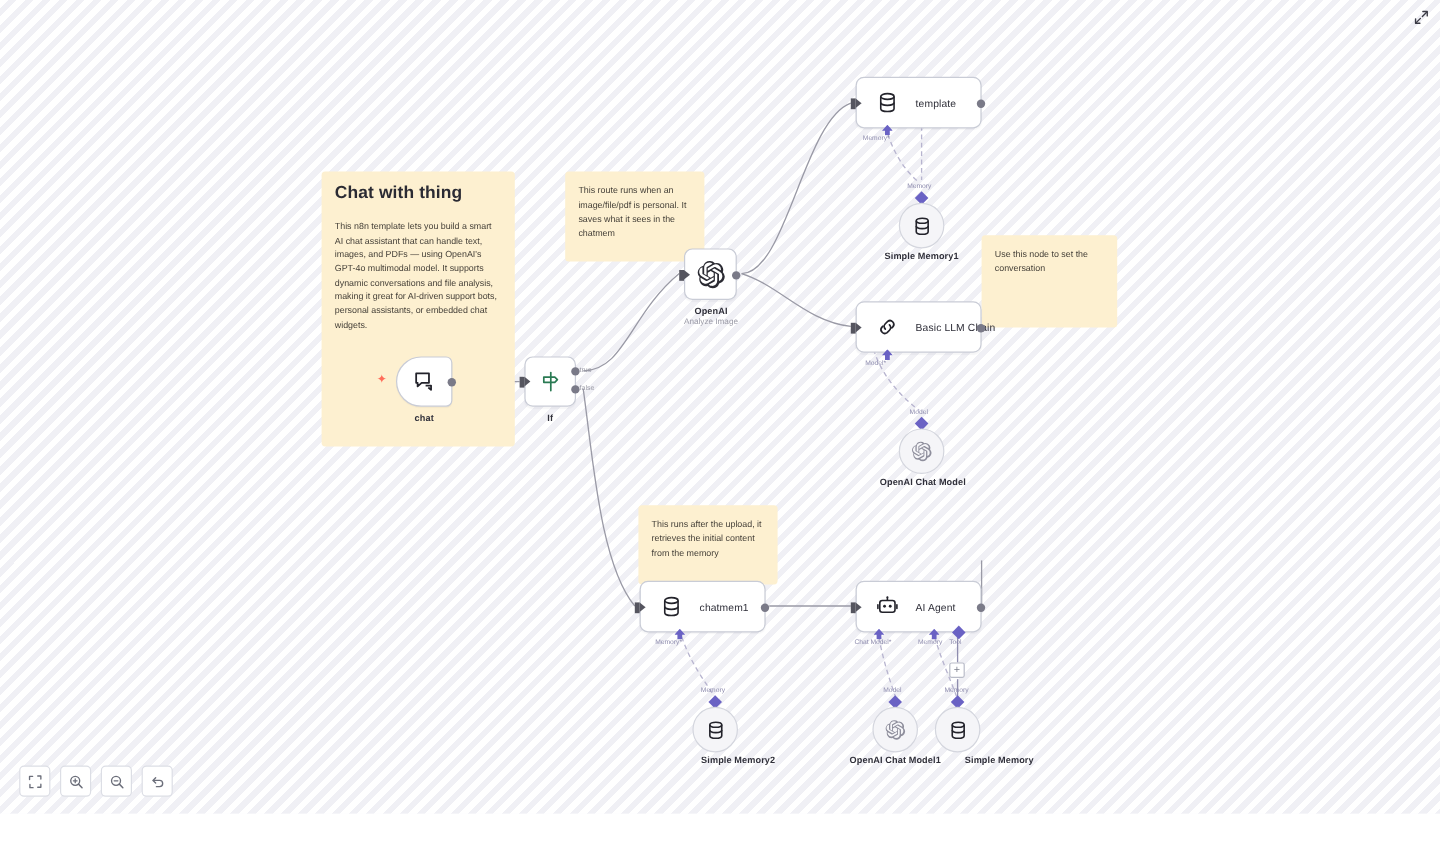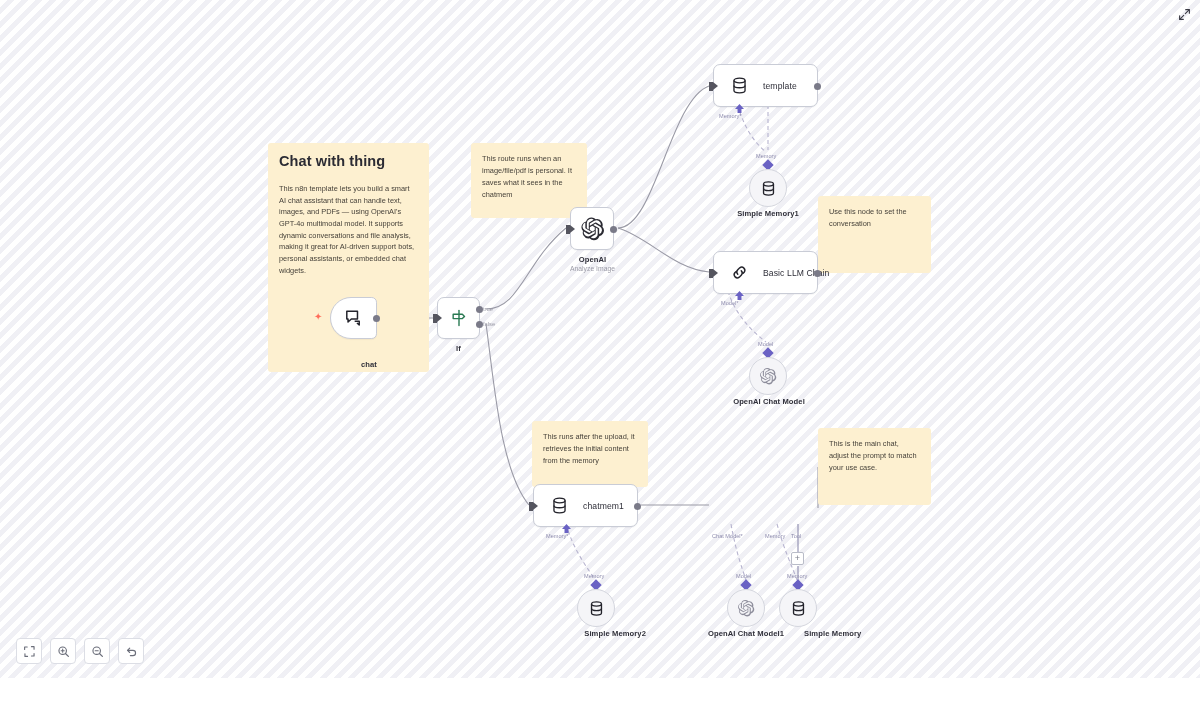--- a/index.html
+++ b/index.html
@@ -180,35 +180,32 @@
     </div>
 
     <div class="sticky plain" style="left:818px; top:196px; width:113px; height:77px;">
       <div class="s-body">Use this node to set the conversation</div>
     </div>
 
     <div class="sticky plain" style="left:532px; top:421px; width:116px; height:66px;">
       <div class="s-body">This runs after the upload, it retrieves the initial content from the memory</div>
     </div>
 
-    <div class="sticky plain" style="left:818px; top:428px; width:113px; height:77px;">
-      <div class="s-body">This is the main chat, adjust the prompt to match your use case.</div>
-    </div>
 
     <div class="bolt" style="left:314px; top:312px;">✦</div>
     <div class="node trigger" style="left:330px; top:297px; width:47px; height:42px;">
       <div class="n-icon" style="margin-left:8px;">
         <svg width="21" height="21" viewBox="0 0 24 24">
           <path d="M3.2 3.6h12.2v9H8.4L4.6 16V12.6H3.2z" fill="none" stroke="#23232b" stroke-width="1.7" stroke-linejoin="round"></path>
           <path d="M12.2 15.2h5.2v4.1l-2.6-2.2" fill="none" stroke="#23232b" stroke-width="1.7" stroke-linejoin="round"></path>
         </svg>
       </div>
       <div class="port-out" style="right:-4px; top:17px;"></div>
     </div>
-    <div class="node-label" style="left:330px; top:360px; width:47px;text-align:right;">chat</div>
+    <div class="node-label" style="left:330px; top:344px; width:47px;">chat</div>
 
     <div class="node" style="left:437px; top:297px; width:43px; height:42px;">
       <div class="port-in" style="left:-5px; top:16px;"></div>
       <div class="n-icon" style="margin-left:6px;">
         <svg width="20" height="20" viewBox="0 0 24 24">
           <path d="M12 3v18" stroke="#2a7a53" stroke-width="1.7" stroke-linecap="round"></path>
           <path d="M5 7.5h11l2.6 2.6L16 12.7H5z" fill="none" stroke="#2a7a53" stroke-width="1.7" stroke-linejoin="round"></path>
         </svg>
       </div>
       <div class="port-out" style="right:-4px; top:8px;"></div>
@@ -298,20 +295,38 @@
     <div class="port-diamond" style="left:592px; top:581px;"></div>
     <div class="subnode" style="left:577px; top:589px;">
       <svg width="17" height="17" viewBox="0 0 24 24">
         <ellipse cx="12" cy="5.6" rx="7" ry="3" fill="none" stroke="#23232b" stroke-width="1.9"></ellipse>
         <path d="M5 5.6v12.8c0 1.66 3.13 3 7 3s7-1.34 7-3V5.6" fill="none" stroke="#23232b" stroke-width="1.9"></path>
         <path d="M5 11.9c0 1.66 3.13 3 7 3s7-1.34 7-3" fill="none" stroke="#23232b" stroke-width="1.9"></path>
       </svg>
     </div>
     <div class="node-label" style="left:546px; top:629px; width:100px;text-align:right;">Simple Memory2</div>
 
+    <div class="node" style="left:713px; top:484px; width:105px; height:43px;">
+      <div class="port-in" style="left:-5px; top:17px;"></div>
+      <div class="n-icon">
+        <svg width="19" height="19" viewBox="0 0 24 24">
+          <path d="M12 2.6v2.6" stroke="#23232b" stroke-width="1.7" stroke-linecap="round"></path>
+          <circle cx="12" cy="2.2" r="1.1" fill="#23232b"></circle>
+          <rect x="4" y="5.6" width="16" height="12.4" rx="2.6" fill="none" stroke="#23232b" stroke-width="1.7"></rect>
+          <circle cx="9" cy="11.6" r="1.5" fill="#23232b"></circle>
+          <circle cx="15" cy="11.6" r="1.5" fill="#23232b"></circle>
+          <path d="M2 10v4M22 10v4" stroke="#23232b" stroke-width="1.7" stroke-linecap="round"></path>
+        </svg>
+      </div>
+      <div class="n-name">AI Agent</div>
+      <div class="port-out" style="right:-4px; top:18px;"></div>
+      <div class="port-up" style="left:14px; bottom:-7px;"></div>
+      <div class="port-up" style="left:60px; bottom:-7px;"></div>
+      <div class="port-diamond" style="left:81px; bottom:-5px;"></div>
+    </div>
     <div class="port-text" style="left:712px; top:533px;">Chat Model*</div>
     <div class="port-text" style="left:765px; top:533px;">Memory</div>
     <div class="port-text" style="left:791px; top:533px;">Tool</div>
     <div class="plus-box" style="left:791px; top:552px;">+</div>
 
     <div class="port-text" style="left:736px; top:573px;">Model</div>
     <div class="port-diamond" style="left:742px; top:581px;"></div>
     <div class="subnode" style="left:727px; top:589px;">
       <svg width="18" height="18" viewBox="0 0 24 24">
         <path d="M21.5 10.2a5.4 5.4 0 0 0-.47-4.44 5.47 5.47 0 0 0-5.9-2.62A5.4 5.4 0 0 0 11.06 1.5a5.47 5.47 0 0 0-5.22 3.79 5.4 5.4 0 0 0-3.61 2.62 5.47 5.47 0 0 0 .67 6.42 5.4 5.4 0 0 0 .47 4.44 5.47 5.47 0 0 0 5.9 2.62 5.4 5.4 0 0 0 4.07 1.81 5.47 5.47 0 0 0 5.22-3.8 5.4 5.4 0 0 0 3.61-2.62 5.47 5.47 0 0 0-.67-6.4zM12.9 21.3a4.06 4.06 0 0 1-2.6-.94l.13-.07 4.33-2.5a.7.7 0 0 0 .35-.61V11.1l1.83 1.06a.07.07 0 0 1 .04.05v5.06a4.08 4.08 0 0 1-4.08 4.07zM4.15 17.56a4.05 4.05 0 0 1-.49-2.73l.13.08 4.33 2.5a.7.7 0 0 0 .71 0l5.29-3.05v2.11a.07.07 0 0 1-.03.06l-4.38 2.53a4.08 4.08 0 0 1-5.56-1.5zM3.01 8.12a4.05 4.05 0 0 1 2.12-1.78v5.15a.7.7 0 0 0 .35.6l5.26 3.04-1.83 1.06a.07.07 0 0 1-.06 0L4.58 13.6a4.08 4.08 0 0 1-1.5-5.48zm15.04 3.5L12.76 8.55l1.83-1.05a.07.07 0 0 1 .07 0l4.37 2.52a4.07 4.07 0 0 1-.63 7.35v-5.15a.7.7 0 0 0-.35-.6zm1.82-2.74-.13-.08-4.32-2.52a.7.7 0 0 0-.71 0L9.42 9.33V7.22a.07.07 0 0 1 .03-.06l4.37-2.52a4.08 4.08 0 0 1 6.05 4.23zM8.42 12.9 6.6 11.84a.07.07 0 0 1-.04-.05V6.73a4.08 4.08 0 0 1 6.68-3.13l-.13.07-4.33 2.5a.7.7 0 0 0-.35.6zm1-2.13 2.36-1.36 2.36 1.36v2.72l-2.36 1.36-2.36-1.36z" fill="#8e8e9c"></path>

